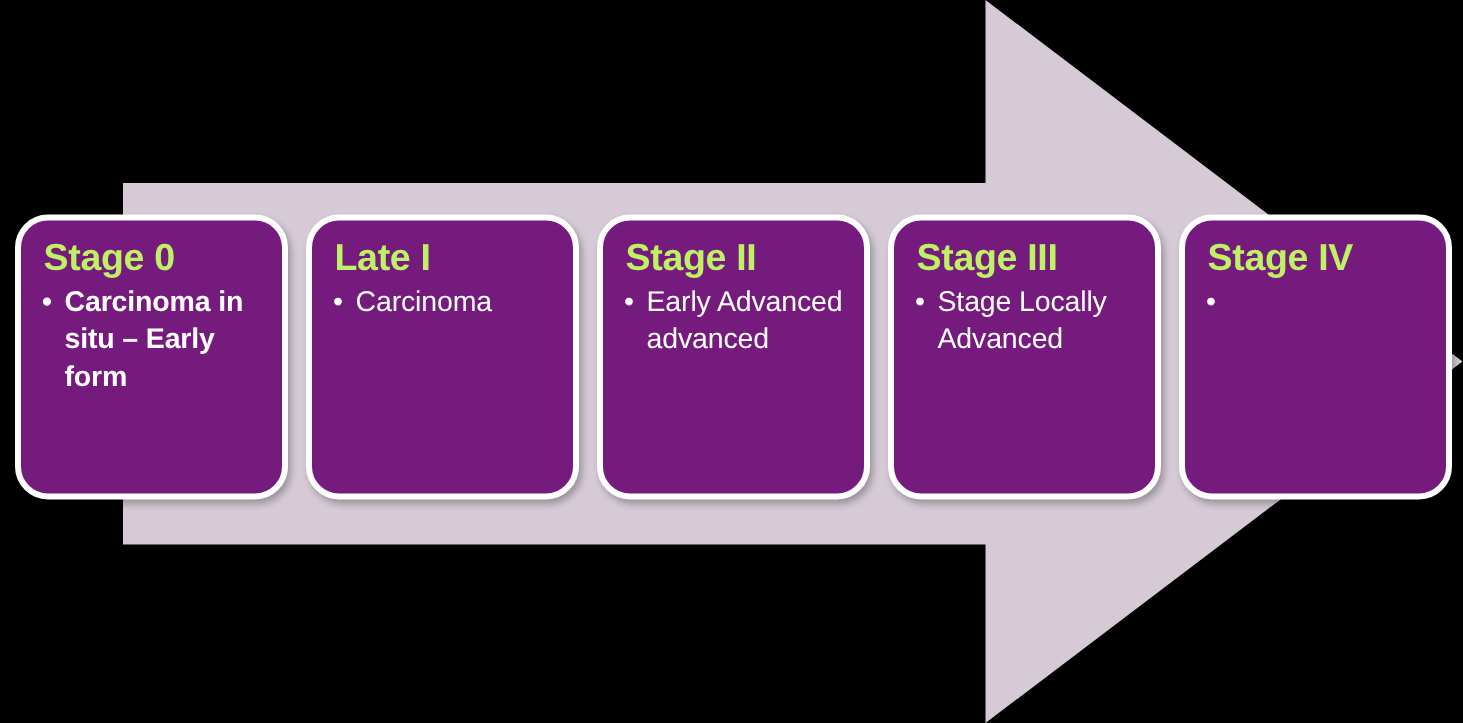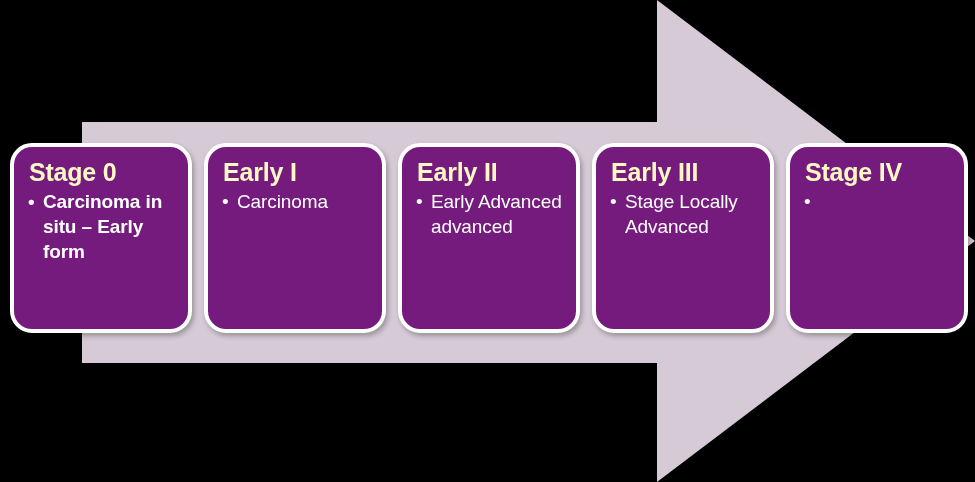--- a/index.html
+++ b/index.html
@@ -45,21 +45,21 @@
     flex: 1 1 0;
     box-sizing: border-box;
     border-radius: 22px;
     border: 4px solid #FFFFFF;
     background: #761B7E;
     padding: 11px 14px 10px 14px;
     box-shadow: 2px 3px 5px rgba(0,0,0,0.28);
     overflow: hidden;
   }
   .stage-title {
-    color: #fef9c3;
+    color: #bef264;
     font-size: 25px;
     font-weight: bold;
     line-height: 29px;
     letter-spacing: -0.2px;
     margin: 0 0 2px 1px;
     white-space: nowrap;
   }
   .bullet-list {
     list-style: none;
     margin: 0;
@@ -102,41 +102,41 @@
       <div class="stage-title">Stage 0</div>
       <ul class="bullet-list">
         <li class="bullet-item">
           <span class="dot">•</span>
           <span>Carcinoma in situ – Early form</span>
         </li>
       </ul>
     </div>
 
     <div class="stage-card">
-      <div class="stage-title">Early I</div>
+      <div class="stage-title">Late I</div>
       <ul class="bullet-list">
         <li class="bullet-item">
           <span class="dot">•</span>
           <span>Carcinoma</span>
         </li>
       </ul>
     </div>
 
     <div class="stage-card">
-      <div class="stage-title">Early II</div>
+      <div class="stage-title">Stage II</div>
       <ul class="bullet-list">
         <li class="bullet-item">
           <span class="dot">•</span>
           <span>Early Advanced advanced</span>
         </li>
       </ul>
     </div>
 
     <div class="stage-card">
-      <div class="stage-title">Early III</div>
+      <div class="stage-title">Stage III</div>
       <ul class="bullet-list">
         <li class="bullet-item">
           <span class="dot">•</span>
           <span>Stage Locally Advanced</span>
         </li>
       </ul>
     </div>
 
     <div class="stage-card">
       <div class="stage-title">Stage IV</div>

